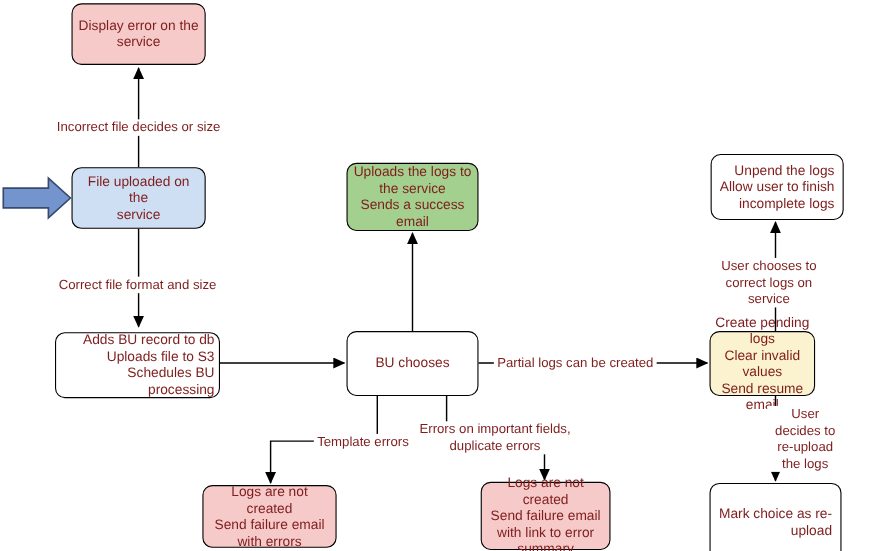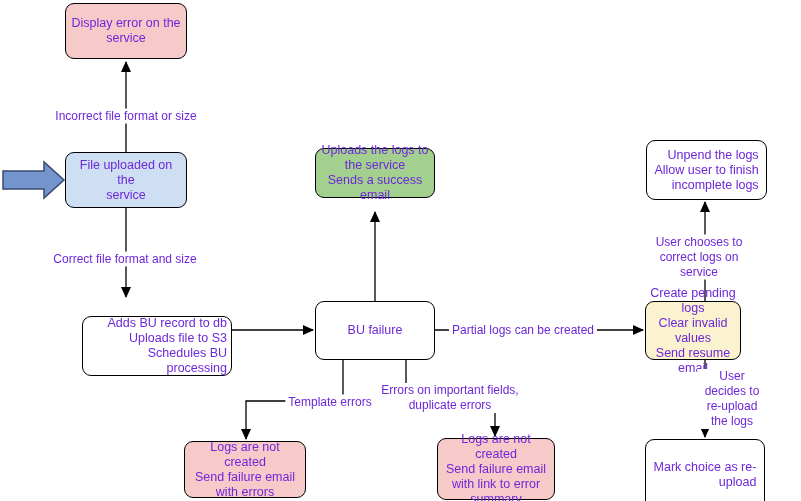--- a/index.html
+++ b/index.html
@@ -1,21 +1,21 @@
 <!DOCTYPE html>
 <html><head>
 <meta charset="utf-8">
 <style>
   html,body{margin:0;padding:0;background:#ffffff;}
   #canvas{
     position:relative;
     width:801px;height:501px;
     background:#ffffff;
     font-family:"Liberation Sans", sans-serif;
-    color:#6d28d9;
+    color:#7f1d1d;
     overflow:hidden;
   }
   #wires{position:absolute;left:0;top:0;width:801px;height:501px;}
   .node{
     position:absolute;
     box-sizing:border-box;
     border:1.5px solid #000000;
     border-radius:9px;
     display:flex;align-items:center;justify-content:center;
     text-align:center;
@@ -70,27 +70,27 @@
 
     <polygon points="3,171 44,171 44,162 64,180 44,198 44,189 3,189" fill="#7494CE" stroke="#3A4A6E" stroke-width="1.5"></polygon>
   </svg>
 
   <div class="node c-pink" style="left:65px;  top:3px;   width:122px; height:56px;">Display error on the
 service</div>
 
   <div class="node c-blue" style="left:65px;  top:152px; width:122px; height:56px;">File uploaded on the
 service</div>
 
-  <div class="node c-white" style="left:50px;  top:316px; width:150px; height:60px;margin-left:32px;">Adds BU record to db
+  <div class="node c-white" style="left:50px;  top:302px; width:150px; height:60px;">Adds BU record to db
 Uploads file to S3
 Schedules BU processing</div>
 
-  <div class="node c-white" style="left:315px; top:301px; width:120px; height:59px;">BU failure</div>
+  <div class="node c-white" style="left:315px; top:301px; width:120px; height:59px;">BU chooses</div>
 
-  <div class="node c-green" style="left:315px; top:148px; width:120px; height:50px;">Uploads the logs to
+  <div class="node c-green" style="left:315px; top:148px; width:120px; height:62px;">Uploads the logs to
 the service
 Sends a success
 email</div>
 
   <div class="node c-white" style="left:646px; top:140px; width:121px; height:60px;">Unpend the logs
 Allow user to finish
 incomplete logs</div>
 
   <div class="node c-yellow" style="left:645px; top:301px; width:96px; height:59px;">Create pending logs
 Clear invalid values
@@ -101,21 +101,21 @@
 
   <div class="node c-pink" style="left:184px; top:441px; width:122px; height:57px;">Logs are not created
 Send failure email
 with errors</div>
 
   <div class="node c-pink" style="left:437px; top:438px; width:118px; height:62px;">Logs are not created
 Send failure email
 with link to error
 summary</div>
 
-  <div class="elabel" style="left:126px; top:116px;">Incorrect file format or size</div>
+  <div class="elabel" style="left:126px; top:116px;">Incorrect file decides or size</div>
 
   <div class="elabel" style="left:125px; top:259px;">Correct file format and size</div>
 
 
   <div class="elabel" style="left:523px; top:330px;">Partial logs can be created</div>
 
   <div class="elabel" style="left:699px; top:257px;">User chooses to correct logs on service</div>
 
   <div class="elabel" style="left:732px; top:399px;">User decides to re-upload the logs</div>
 

